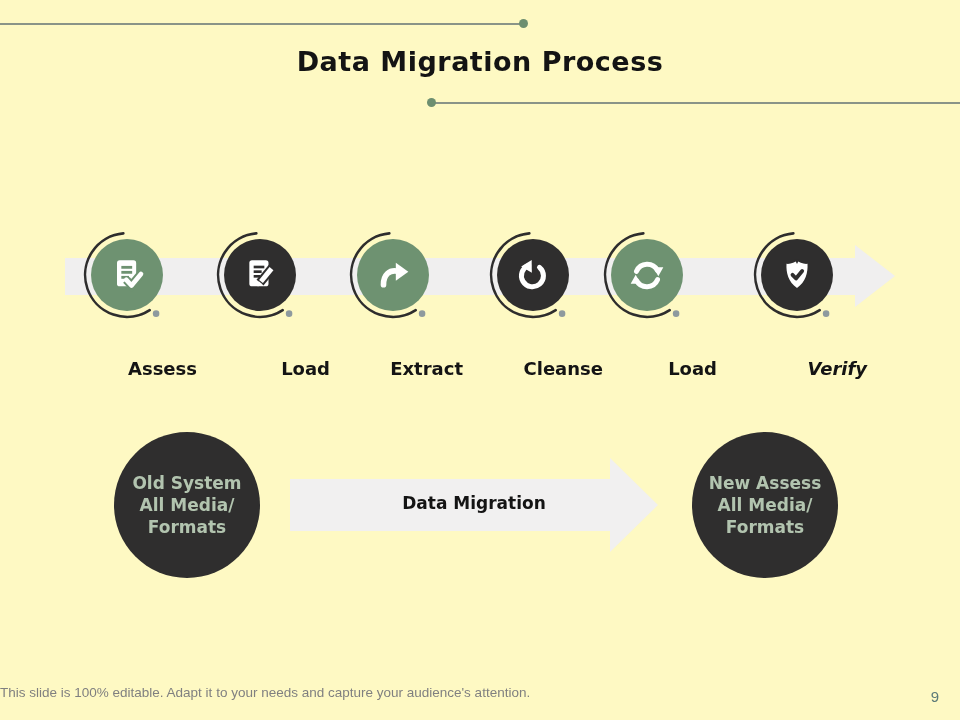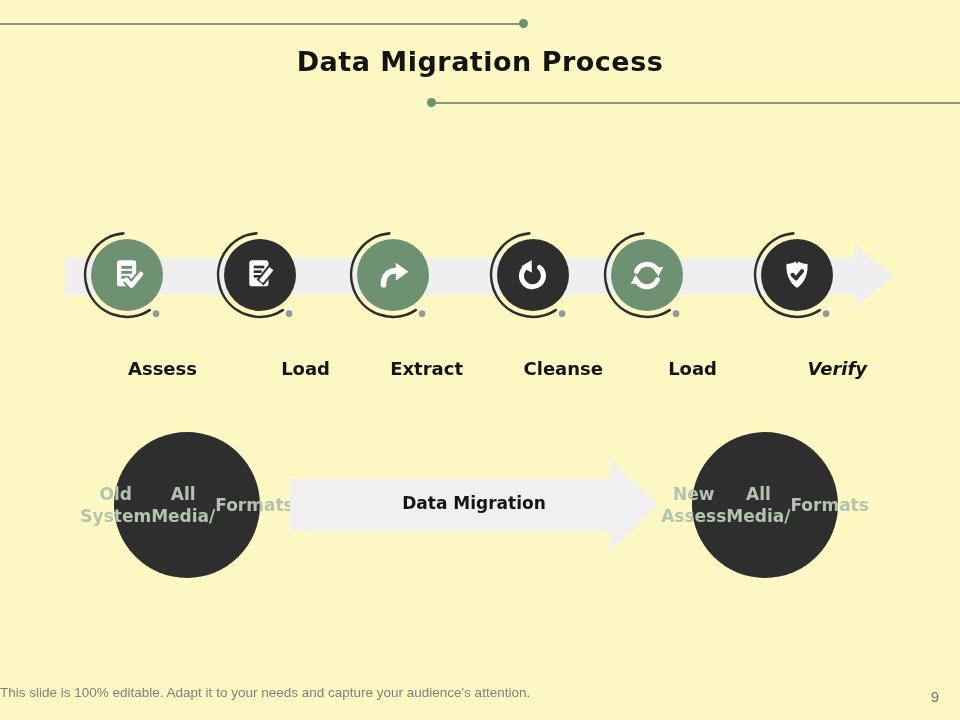--- a/index.html
+++ b/index.html
@@ -32,21 +32,21 @@
   .step:nth-child(6){left:742px;font-style:italic;}
   .arc-svg{position:absolute;left:5px;top:0;width:100px;height:100px;}
   .circle{position:absolute;left:19px;top:14px;width:72px;height:72px;border-radius:50%;
           display:flex;align-items:center;justify-content:center;}
   .glyph{width:40px;height:40px;}
   .step-label{position:absolute;left:-15px;top:133px;width:140px;text-align:right;
               font-size:18px;font-weight:bold;color:#141414;}
 
   
   .big-circle{position:absolute;top:432px;width:146px;height:146px;border-radius:50%;
-              background:#2f2e2e;display:flex;align-items:center;justify-content:center;
+              background:#2f2e2e;display:flex;flex-direction:column;align-items:center;justify-content:center;
               text-align:center;color:#b2c4af;font-weight:bold;font-size:17px;line-height:22px;}
   .big-circle.src{left:114px;}
   .big-circle.dst{left:692px;}
   .mig-stem{position:absolute;left:290px;top:479px;width:320px;height:52px;background:#f1f0f0;}
   .mig-head{position:absolute;left:610px;top:458px;width:0;height:0;
             border-left:48px solid #f1f0f0;border-top:47px solid transparent;border-bottom:47px solid transparent;}
   .mig-label{position:absolute;left:290px;top:493px;width:368px;text-align:center;
              font-size:17px;font-weight:bold;color:#141414;}
 
   

